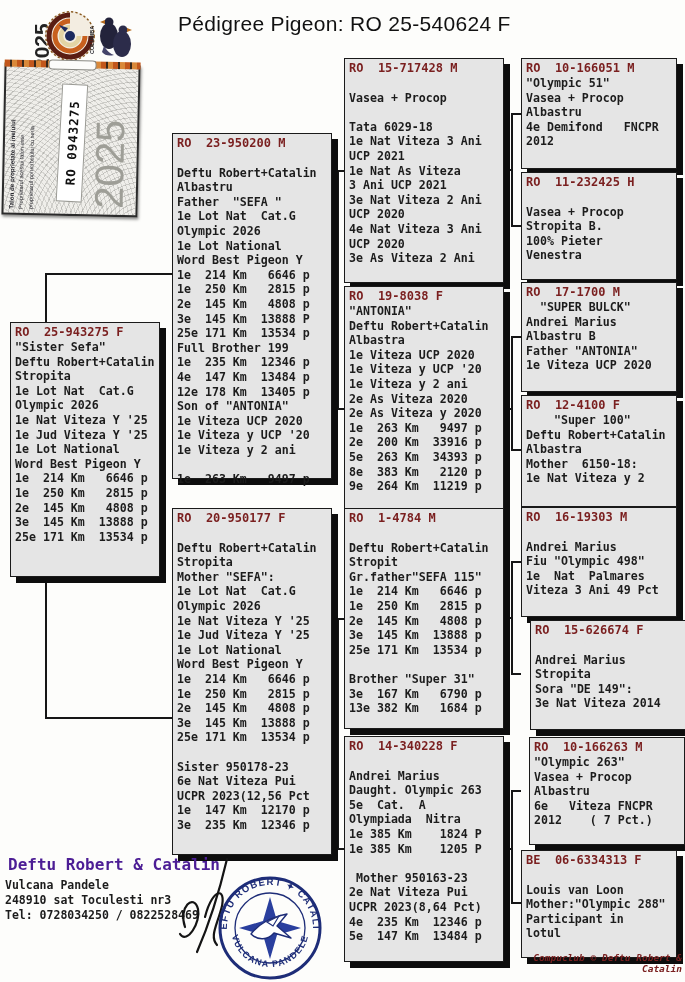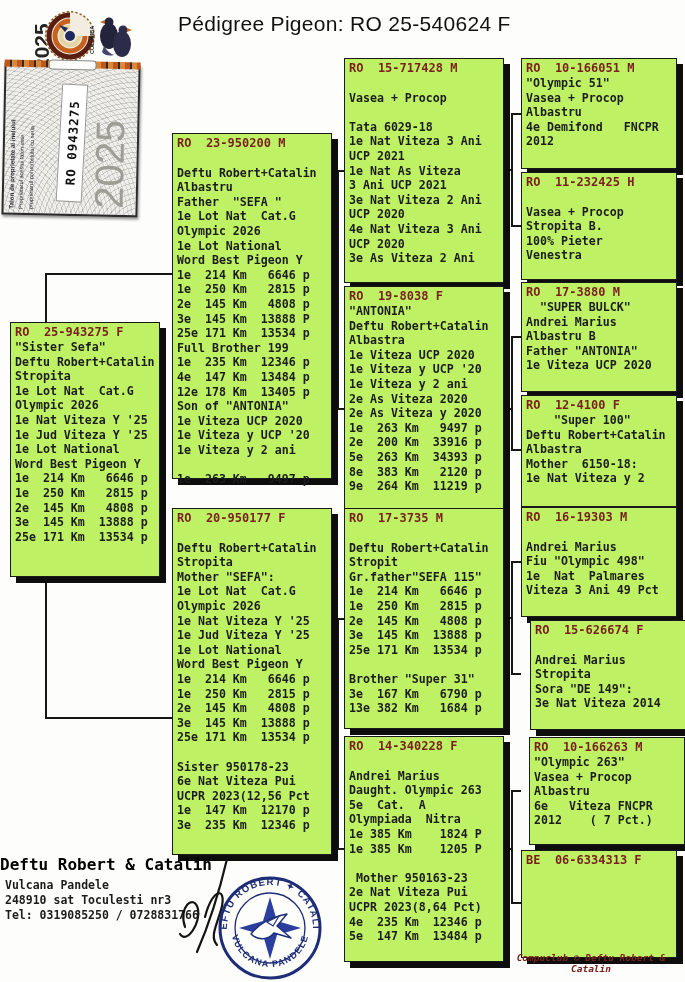--- a/index.html
+++ b/index.html
@@ -2,21 +2,21 @@
 <html><head>
 <meta charset="utf-8">
 <style>
   html,body{margin:0;padding:0;}
   body{width:685px;height:982px;position:relative;background:#fdfdfb;overflow:hidden;
        font-family:"DejaVu Sans Mono",monospace;}
   .abs{position:absolute;}
   .title{position:absolute;left:178px;top:12px;font-family:"Liberation Sans",sans-serif;
          font-size:21px;color:#111;letter-spacing:.3px;}
   
-  .pbox{position:absolute;background:#bef264;border:1.6px solid #1a1a1a;
+  .pbox{position:absolute;background:#e5e5e5;border:1.6px solid #1a1a1a;
         box-shadow:6px 6px 0 #0d0d0d;padding:2px 0 0 4px;box-sizing:border-box;}
   .pbox-header{font:bold 12px/15px "DejaVu Sans Mono",monospace;color:#7a1f1f;white-space:pre;}
   .pbox-body{font:bold 11.6px/14.6px "DejaVu Sans Mono",monospace;color:#1c1c1c;white-space:pre;}
   
   .hline,.vline{position:absolute;background:#161616;}
   .hline{height:2px;} .vline{width:2px;}
   
   .year-badge{position:absolute;left:30px;top:12px;height:58px;
       font-family:"Liberation Sans",sans-serif;font-weight:bold;font-size:21px;color:#222;
       writing-mode:vertical-rl;transform:rotate(180deg);}
@@ -36,23 +36,23 @@
         font-size:5.6px;color:#26262d;line-height:9px;}
   .stub-side span:first-child{font-weight:bold;font-size:6.2px;}
   .stub-ring{position:absolute;left:54px;top:18px;width:24px;height:116px;background:#fff;
         border:1px solid #9a9a94;transform:rotate(2deg);display:flex;align-items:center;justify-content:center;}
   .stub-ring span{writing-mode:vertical-rl;transform:rotate(180deg);
         font:bold 12.5px "DejaVu Sans Mono",monospace;letter-spacing:1px;color:#111;}
   .stub-watermark{position:absolute;right:4px;top:6px;height:136px;display:flex;align-items:center;
         writing-mode:vertical-rl;transform:rotate(180deg);
         font-family:"Liberation Sans",sans-serif;font-size:40px;color:#9e9e97;}
   
-  .owner-name{position:absolute;left:0;top:855px;font:bold 16px "DejaVu Sans Mono",monospace;color:#000000;}
+  .owner-name{position:absolute;left:8px;top:855px;font:bold 16px "DejaVu Sans Mono",monospace;color:#4c1d95;}
   .owner-line{position:absolute;left:5px;font:bold 11.5px "DejaVu Sans Mono",monospace;color:#1c1c1c;}
-  .footer{position:absolute;left:500px;top:952px;width:182px;text-align:center;
+  .footer{position:absolute;left:500px;top:952px;width:182px;text-align:right;
         font:bold italic 9.5px "DejaVu Sans Mono",monospace;color:#7a2020;}
 </style>
 </head>
 <body>
 
 <div class="title">Pédigree Pigeon: RO  25-540624 F</div>
 
 <div class="year-badge">2025</div>
 
 <svg class="abs" style="left:44px;top:8px" width="54" height="56" viewBox="0 0 54 56">
@@ -214,21 +214,21 @@
 1e Viteza y 2 ani
 2e As Viteza 2020
 2e As Viteza y 2020
 1e  263 Km   9497 p
 2e  200 Km  33916 p
 5e  263 Km  34393 p
 8e  383 Km   2120 p
 9e  264 Km  11219 p</div>
 </div>
 <div class="pbox" style="left:344px;top:508px;width:160px;height:221px">
-  <div class="pbox-header">RO  17-3735 M</div>
+  <div class="pbox-header">RO  1-4784 M</div>
   <div class="pbox-body">
 Deftu Robert+Catalin
 Stropit
 Gr.father"SEFA 115"
 1e  214 Km   6646 p
 1e  250 Km   2815 p
 2e  145 Km   4808 p
 3e  145 Km  13888 p
 25e 171 Km  13534 p
 
@@ -262,21 +262,21 @@
 </div>
 <div class="pbox" style="left:521px;top:172px;width:156px;height:108px">
   <div class="pbox-header">RO  11-232425 H</div>
   <div class="pbox-body">
 Vasea + Procop
 Stropita B.
 100% Pieter
 Venestra</div>
 </div>
 <div class="pbox" style="left:521px;top:282px;width:156px;height:110px">
-  <div class="pbox-header">RO  17-3880 M</div>
+  <div class="pbox-header">RO  17-1700 M</div>
   <div class="pbox-body">  "SUPER BULCK"
 Andrei Marius
 Albastru B
 Father "ANTONIA"
 1e Viteza UCP 2020</div>
 </div>
 <div class="pbox" style="left:521px;top:395px;width:156px;height:112px">
   <div class="pbox-header">RO  12-4100 F</div>
   <div class="pbox-body">    "Super 100"
 Deftu Robert+Catalin
@@ -303,26 +303,31 @@
 <div class="pbox" style="left:529px;top:737px;width:156px;height:108px">
   <div class="pbox-header">RO  10-166263 M</div>
   <div class="pbox-body">"Olympic 263"
 Vasea + Procop
 Albastru
 6e   Viteza FNCPR
 2012    ( 7 Pct.)</div>
 </div>
 <div class="pbox" style="left:521px;top:850px;width:156px;height:108px">
   <div class="pbox-header">BE  06-6334313 F</div>
+  <div class="pbox-body">
+Louis van Loon
+Mother:"Olympic 288"
+Participant in
+lotul</div>
 </div>
 
 <div class="owner-name">Deftu Robert &amp; Catalin</div>
 <div class="owner-line" style="top:878px">Vulcana Pandele</div>
 <div class="owner-line" style="top:893px">248910  sat Toculesti nr3</div>
-<div class="owner-line" style="top:908px">Tel: 0319085250 / 0728831766</div>
+<div class="owner-line" style="top:908px">Tel: 0728034250 / 0822528469</div>
 
 <svg class="abs" style="left:175px;top:855px" width="70" height="100" viewBox="0 0 70 100">
   <g fill="none" stroke="#141414" stroke-width="2.2" stroke-linecap="round">
     <path d="M52,4 C44,38 32,74 22,97"></path>
     <path d="M10,72 C3,52 19,38 23,54 C26,67 12,90 5,79"></path>
     <path d="M30,62 C38,30 54,32 45,58 C41,72 35,82 42,90"></path>
   </g>
 </svg>
 
 <svg class="abs" style="left:217px;top:876px" width="106" height="104" viewBox="0 0 106 104">

